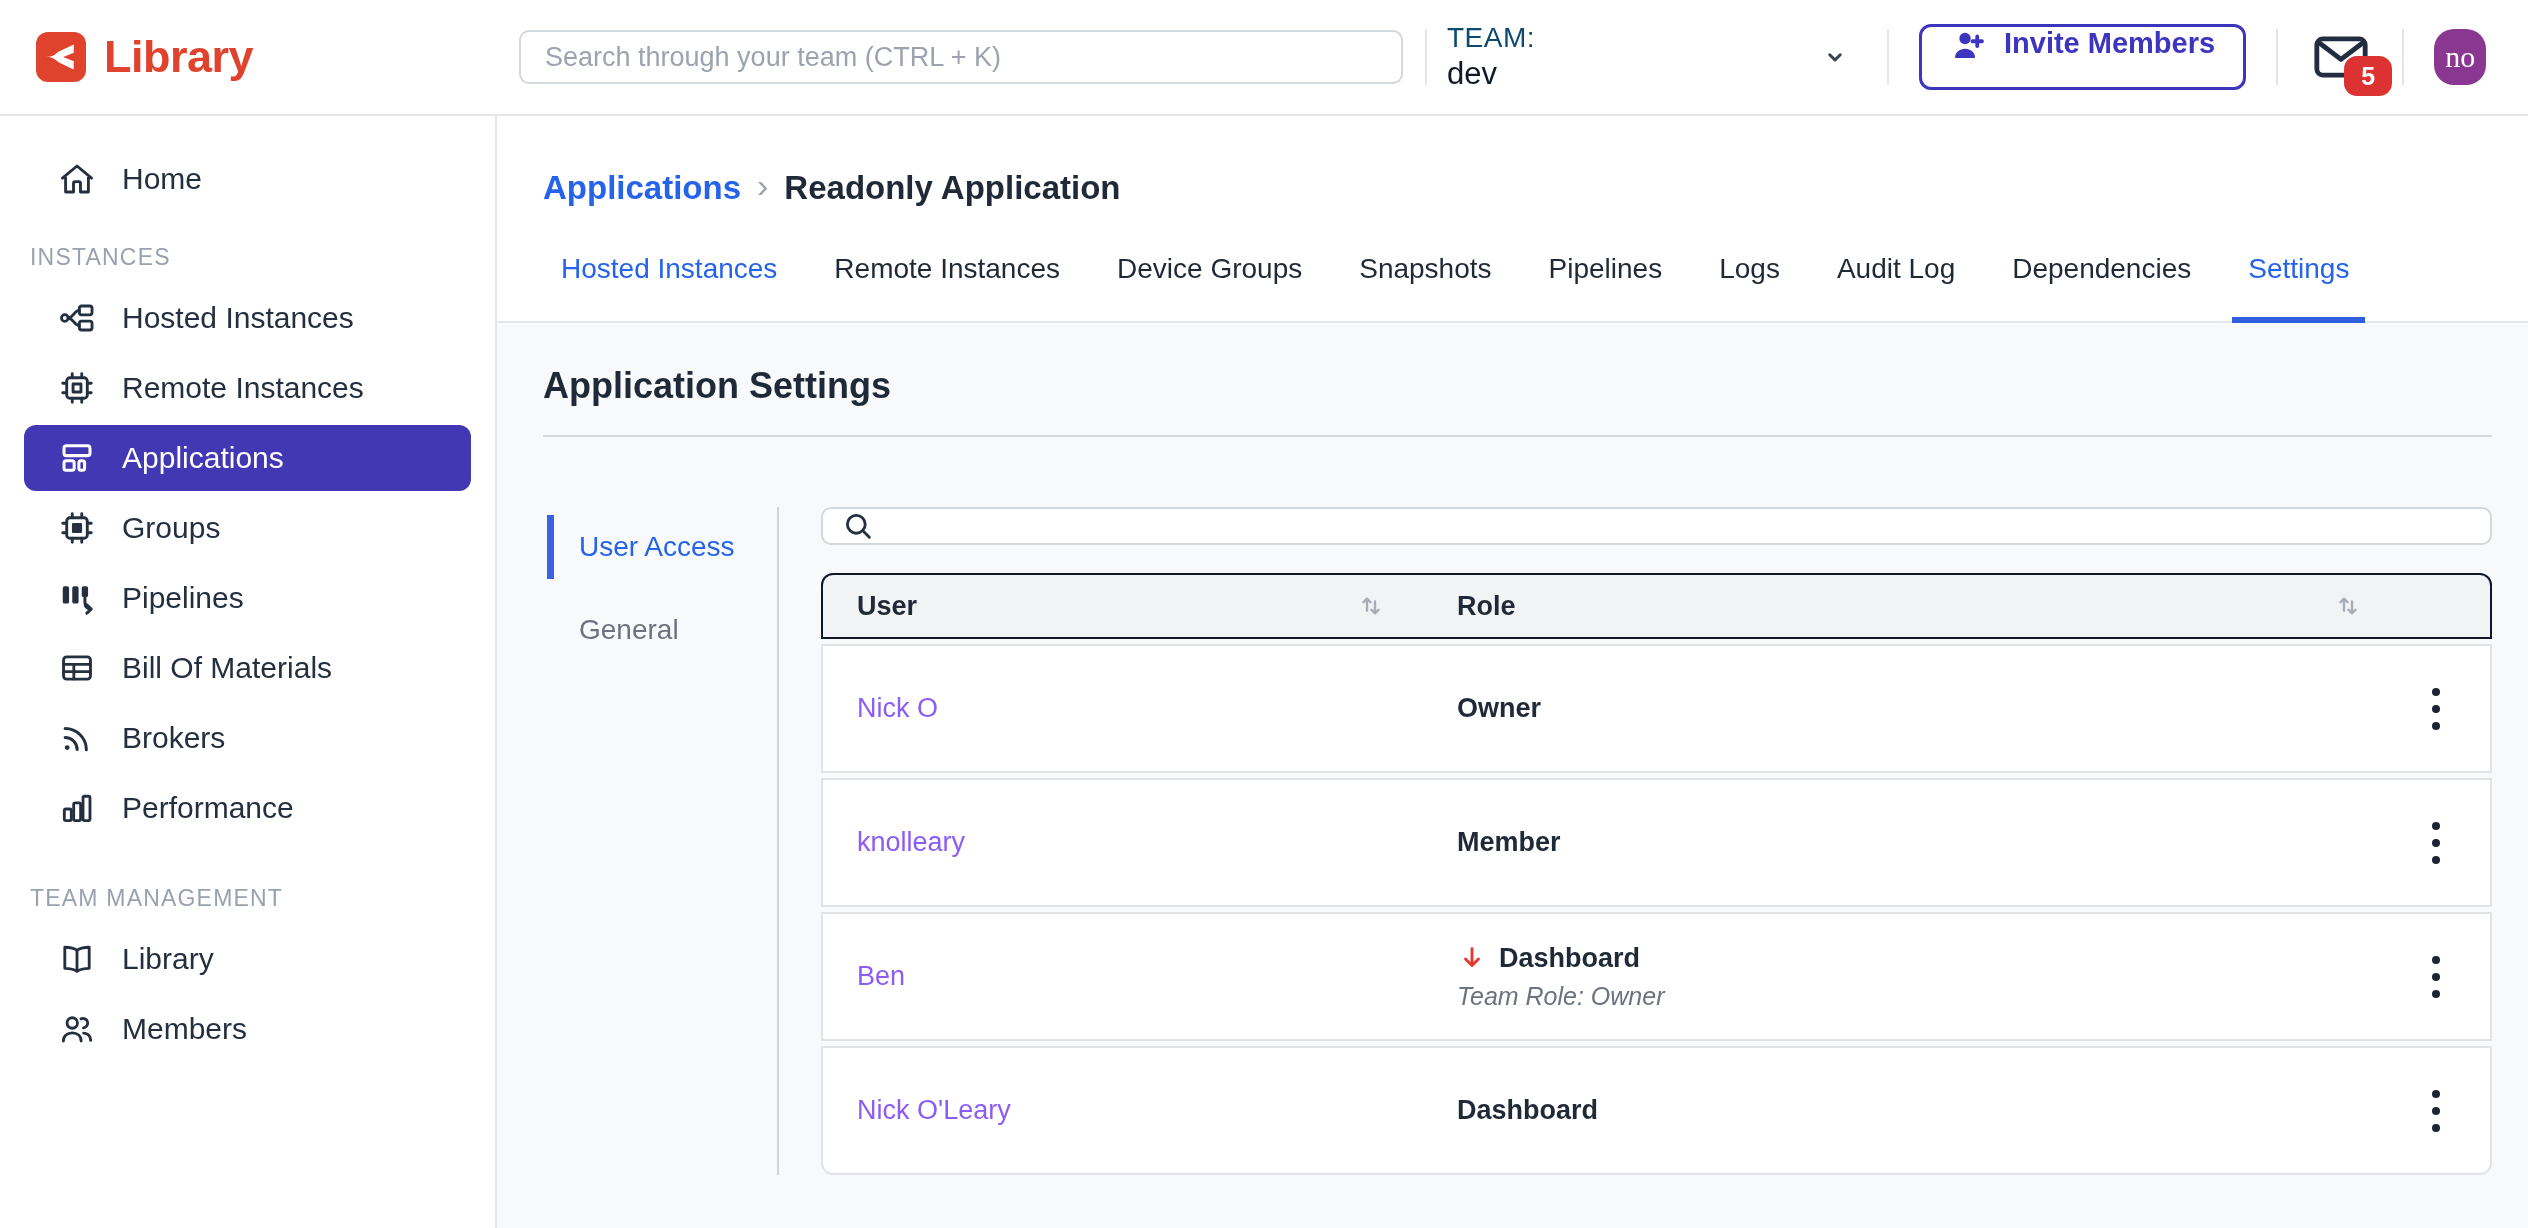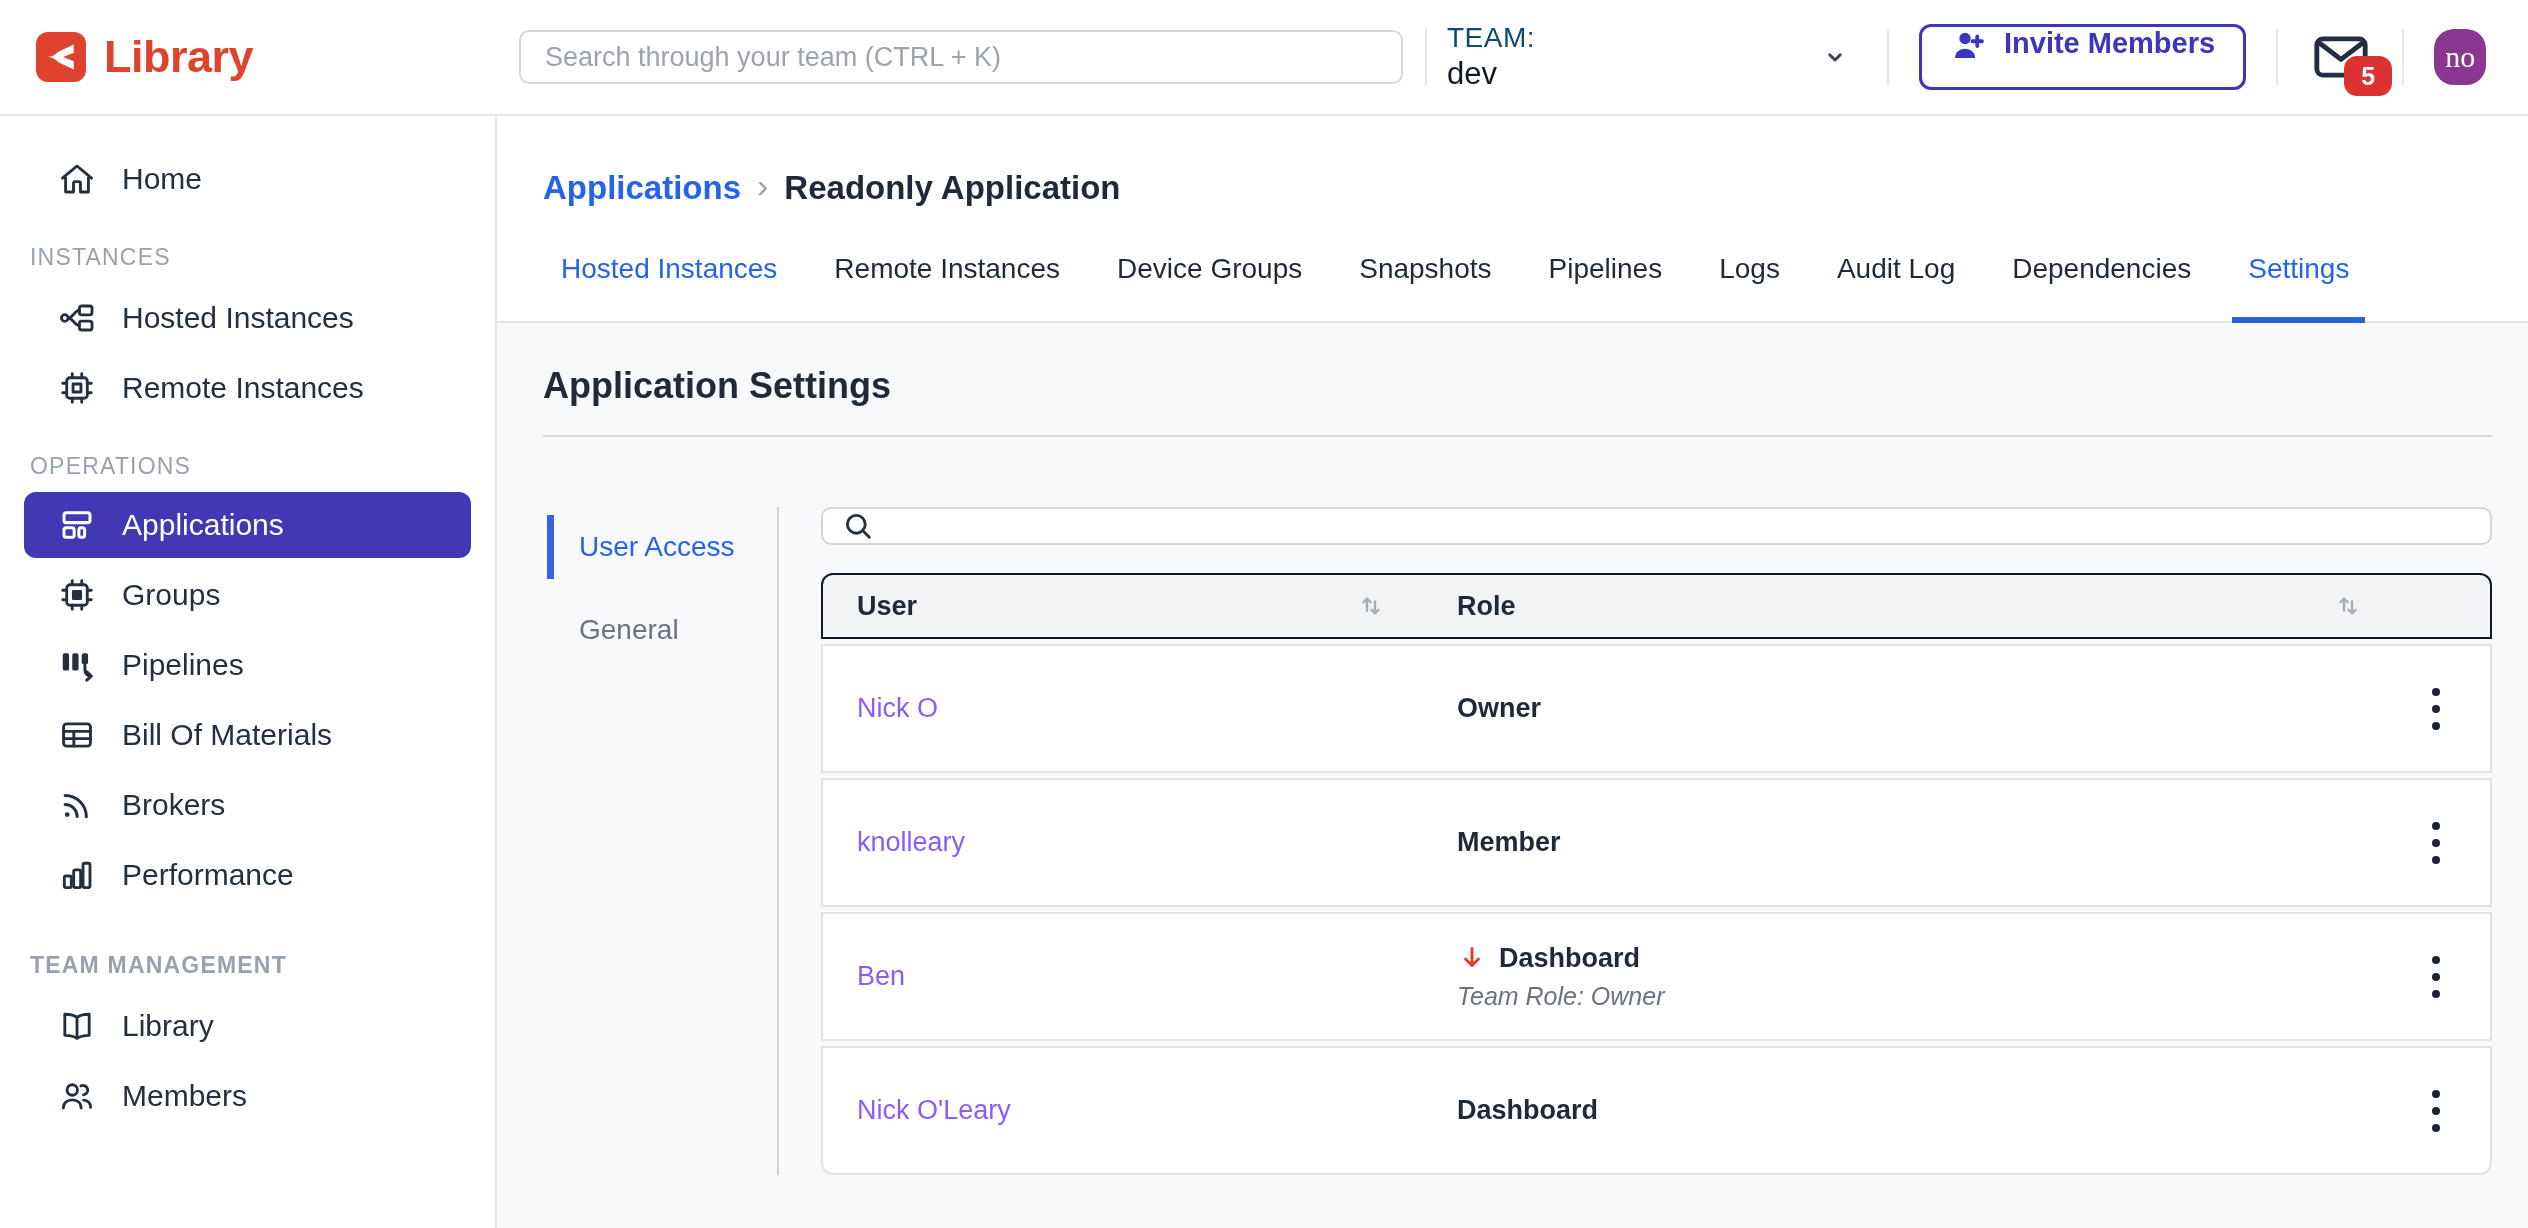--- a/index.html
+++ b/index.html
@@ -35,21 +35,21 @@
 
   
   .layout { flex:1; display:flex; min-height:0; }
 
   
   .sidebar { width:497px; flex:0 0 497px; background:#fff; border-right:2px solid #E4E6EA; padding-top:28px; overflow:hidden; }
   .side-item { height:70px; display:flex; align-items:center; gap:26px; padding-left:58px;
                font-size:30px; color:#24303F; cursor:pointer; }
   .side-item svg { flex:0 0 auto; }
   .side-section { margin:30px 0 12px; padding-left:30px; font-size:23px; letter-spacing:1.2px; color:#98A1AE; }
-  .side-section.tm { margin-top:42px;font-weight:bold; }
+  .side-section.tm { margin-top:42px; }
   .side-item.active { background:#4238B4; color:#fff; border-radius:12px; margin:2px 24px; height:66px; padding-left:34px; }
 
   
   .main { flex:1; display:flex; flex-direction:column; min-width:0; background:#fff; }
   .breadcrumb { padding:52px 0 0 46px; font-size:33px; font-weight:700; display:flex; align-items:center; gap:16px; }
   .breadcrumb .parent { color:#2563EB; cursor:pointer; }
   .breadcrumb .sep { color:#9CA3AF; font-weight:400; font-size:34px; transform:translateY(-2px); }
   .breadcrumb .current { color:#1F2937; }
   .tabs { display:flex; gap:57px; padding-left:64px; margin-top:46px; border-bottom:2px solid #E4E6EA; }
   .tab { font-size:28px; color:#1F2937; padding-bottom:36px; position:relative; cursor:pointer; white-space:nowrap; }
@@ -173,21 +173,20 @@
         <span style="display:flex">
           <svg width="38" height="38" viewBox="0 0 24 24" fill="none" stroke="#24303F" stroke-width="1.8" stroke-linecap="round" stroke-linejoin="round">
               <rect x="5.5" y="5.5" width="13" height="13" rx="2"></rect>
               <rect x="9.5" y="9.5" width="5" height="5"></rect>
               <path d="M9 3 v2.5 M15 3 v2.5 M9 18.5 V21 M15 18.5 V21 M3 9 h2.5 M3 15 h2.5 M18.5 9 H21 M18.5 15 H21"></path>
             </svg>
         </span>
         <span>Remote Instances</span>
       </div>
 
-      <div class="side-section">OPERATIONS</div>
       <div class="side-item active">
         <span style="display:flex">
           <svg width="38" height="38" viewBox="0 0 24 24" fill="none" stroke="#fff" stroke-width="1.9" stroke-linecap="round" stroke-linejoin="round">
               <rect x="3.8" y="4.3" width="16.4" height="6.2" rx="1.5"></rect>
               <rect x="3.8" y="13.8" width="6.4" height="6" rx="1.3"></rect>
               <rect x="13.2" y="13.8" width="3.6" height="6" rx="1.3"></rect>
             </svg>
         </span>
         <span>Applications</span>
       </div>

